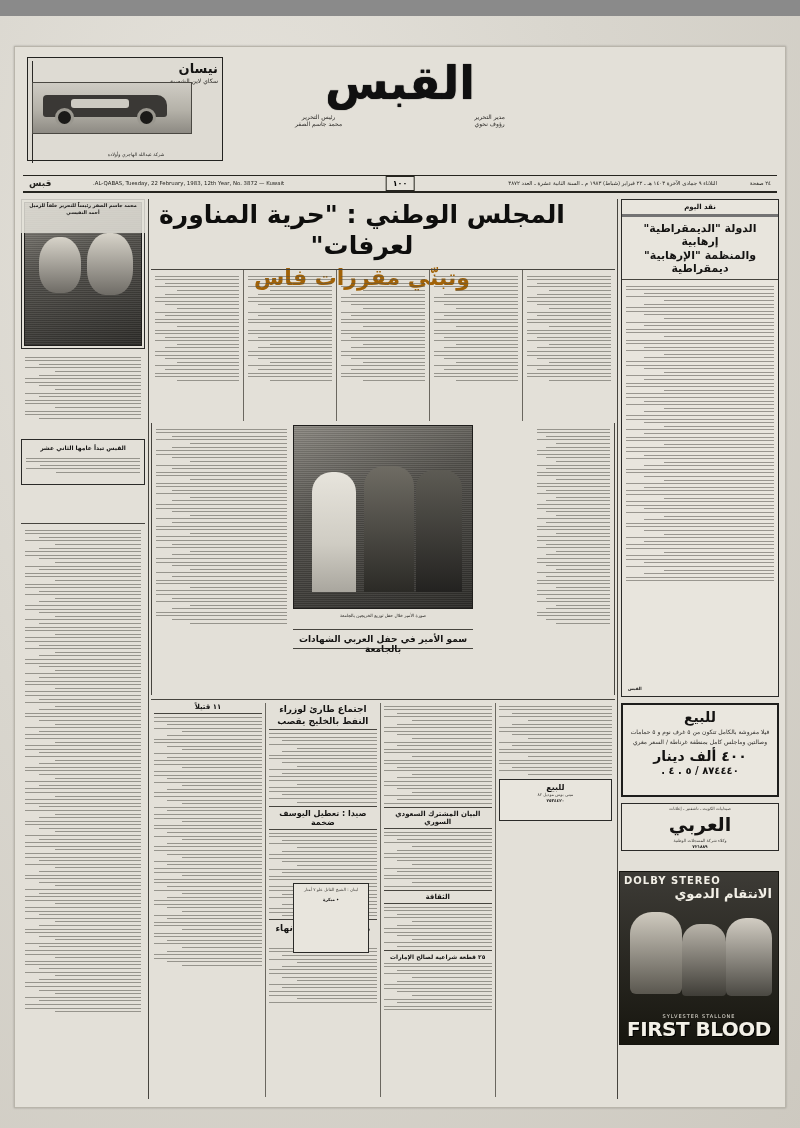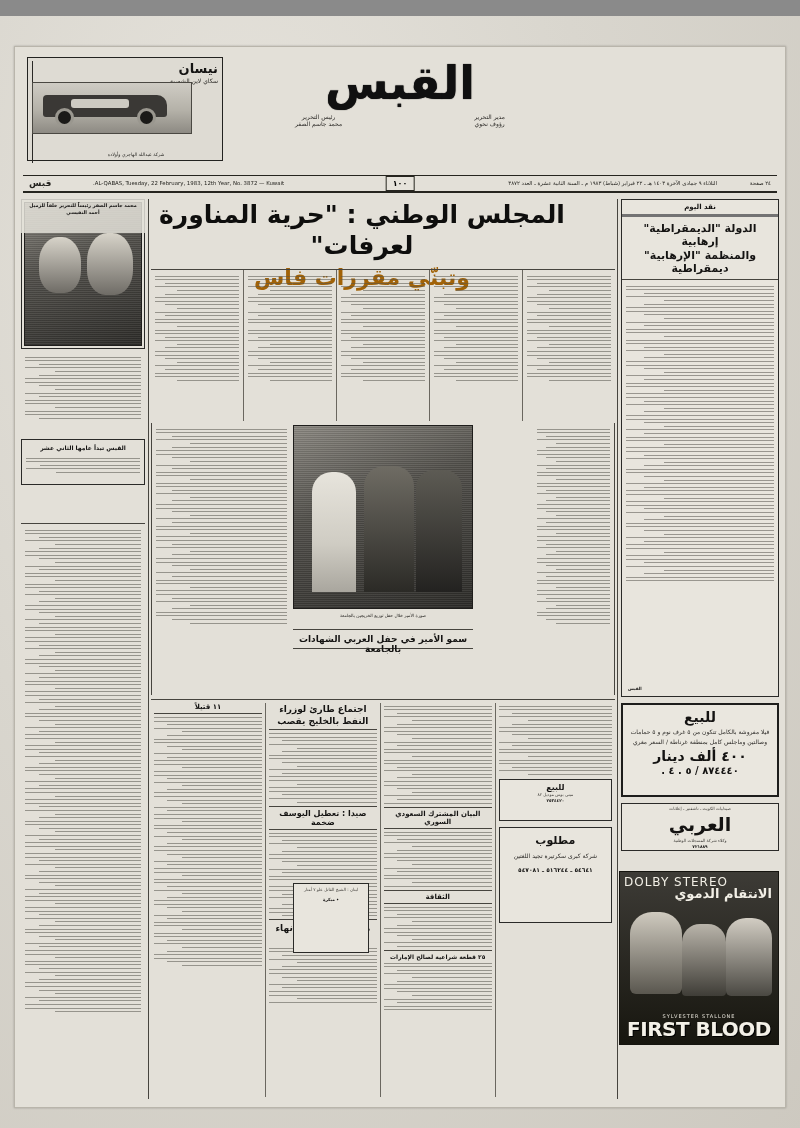--- a/index.html
+++ b/index.html
@@ -91,21 +91,21 @@
   .pimg-face{position:absolute;border-radius:45% 45% 40% 40%;background:linear-gradient(180deg,#d7d3c9,#6f6c66);}
   .pcap{font-size:4.4px;color:#2f2d2a;line-height:1.4;text-align:center;}
 
   .col-rule{position:absolute;width:1px;background:#46443e;}
   .row-rule{position:absolute;height:1px;background:#46443e;}
 
   .movie{
     position:absolute;background:linear-gradient(180deg,#3d3b36 0%,#17160f 100%);
     border:1px solid #15140f;color:#efece2;overflow:hidden;
   }
-  .dolby{position:absolute;left:4px;top:3px;font-size:12px;letter-spacing:1px;color:#f2efe6;font-weight:normal;}
+  .dolby{position:absolute;left:4px;top:3px;font-size:10px;letter-spacing:1px;color:#f2efe6;font-weight:bold;}
   .firstblood{
     position:absolute;left:0;right:0;bottom:3px;text-align:center;font-size:20px;font-weight:bold;color:#f4f1e8;letter-spacing:-0.5px;
     text-shadow:1px 1px 0 #000;
   }
   .stallone{position:absolute;left:0;right:0;bottom:25px;text-align:center;font-size:5px;color:#e7e3d9;letter-spacing:1px;}
   .arabtitle{position:absolute;right:6px;top:14px;font-size:13px;font-weight:bold;color:#f2efe6;}
 
   .fakelines{display:block;}
   .fakelines i{
     display:block;height:1px;background:#57554e;margin:2.6px 0;opacity:.55;
@@ -818,25 +818,20 @@
                 <i></i>
                 <i></i>
                 <i></i>
               </span>
             </div>
           <div class="box bd" style="position:relative;margin-top:4px;height:42px;background:#e8e5dd;">
             <div class="ar hd ctr" style="font-size:8px;padding-top:3px;">للبيع</div>
             <div class="ar tiny ctr">ميني بوس موديل ٨٢</div>
             <div class="ar tiny ctr hd">٢٥٣٤٤٢٠</div>
           </div>
-          <div class="box bd" style="position:relative;margin-top:6px;height:96px;background:#e8e5dd;">
-            <div class="ar hd ctr" style="font-size:11px;padding-top:6px;">مطلوب</div>
-            <div class="ar sm ctr" style="padding:4px 4px;line-height:1.7;">شركة كبرى سكرتيرة تجيد اللغتين</div>
-            <div class="ar sm ctr hd">٥٤٦٤١ ـ ٥١٦٢٤٤ ـ ٥٤٧٠٨١</div>
-          </div>
         </div>
 
         <div style="flex:1;border-left:1px solid #6a675f;padding:0 3px;">
           <div class="ar tiny">
               <span class="fakelines">
                 <i></i>
                 <i></i>
                 <i></i>
                 <i></i>
                 <i></i>

